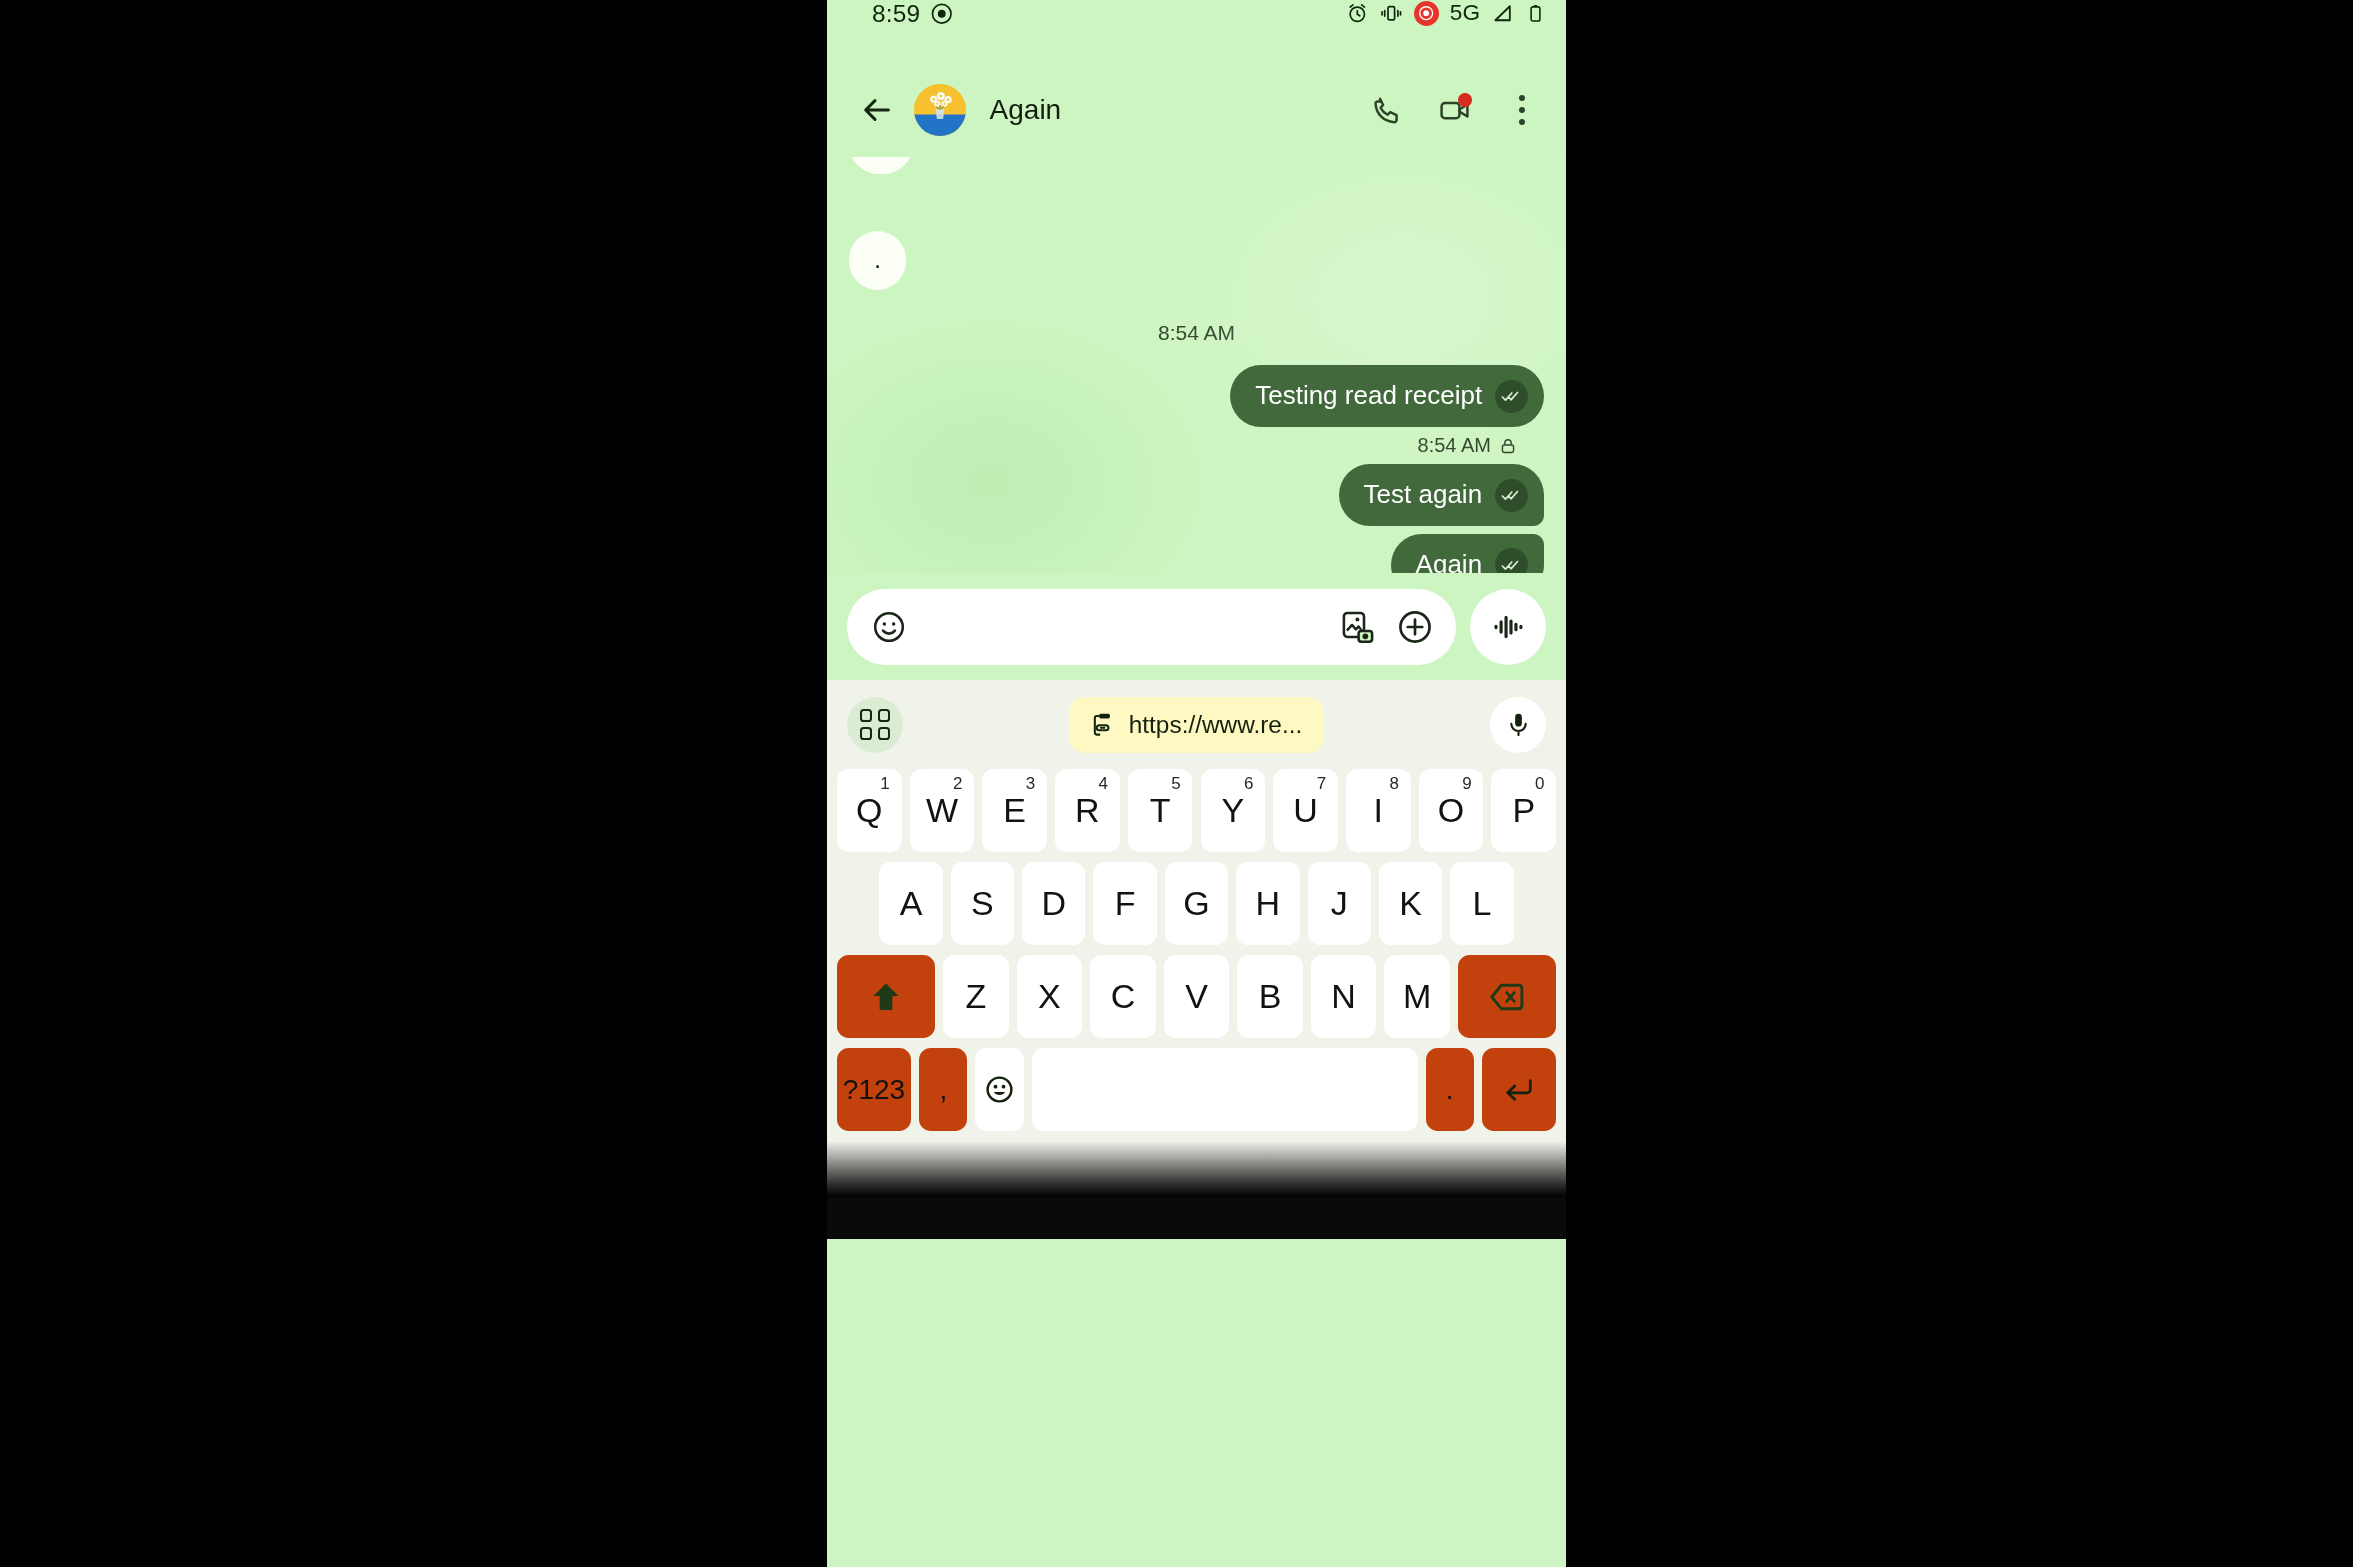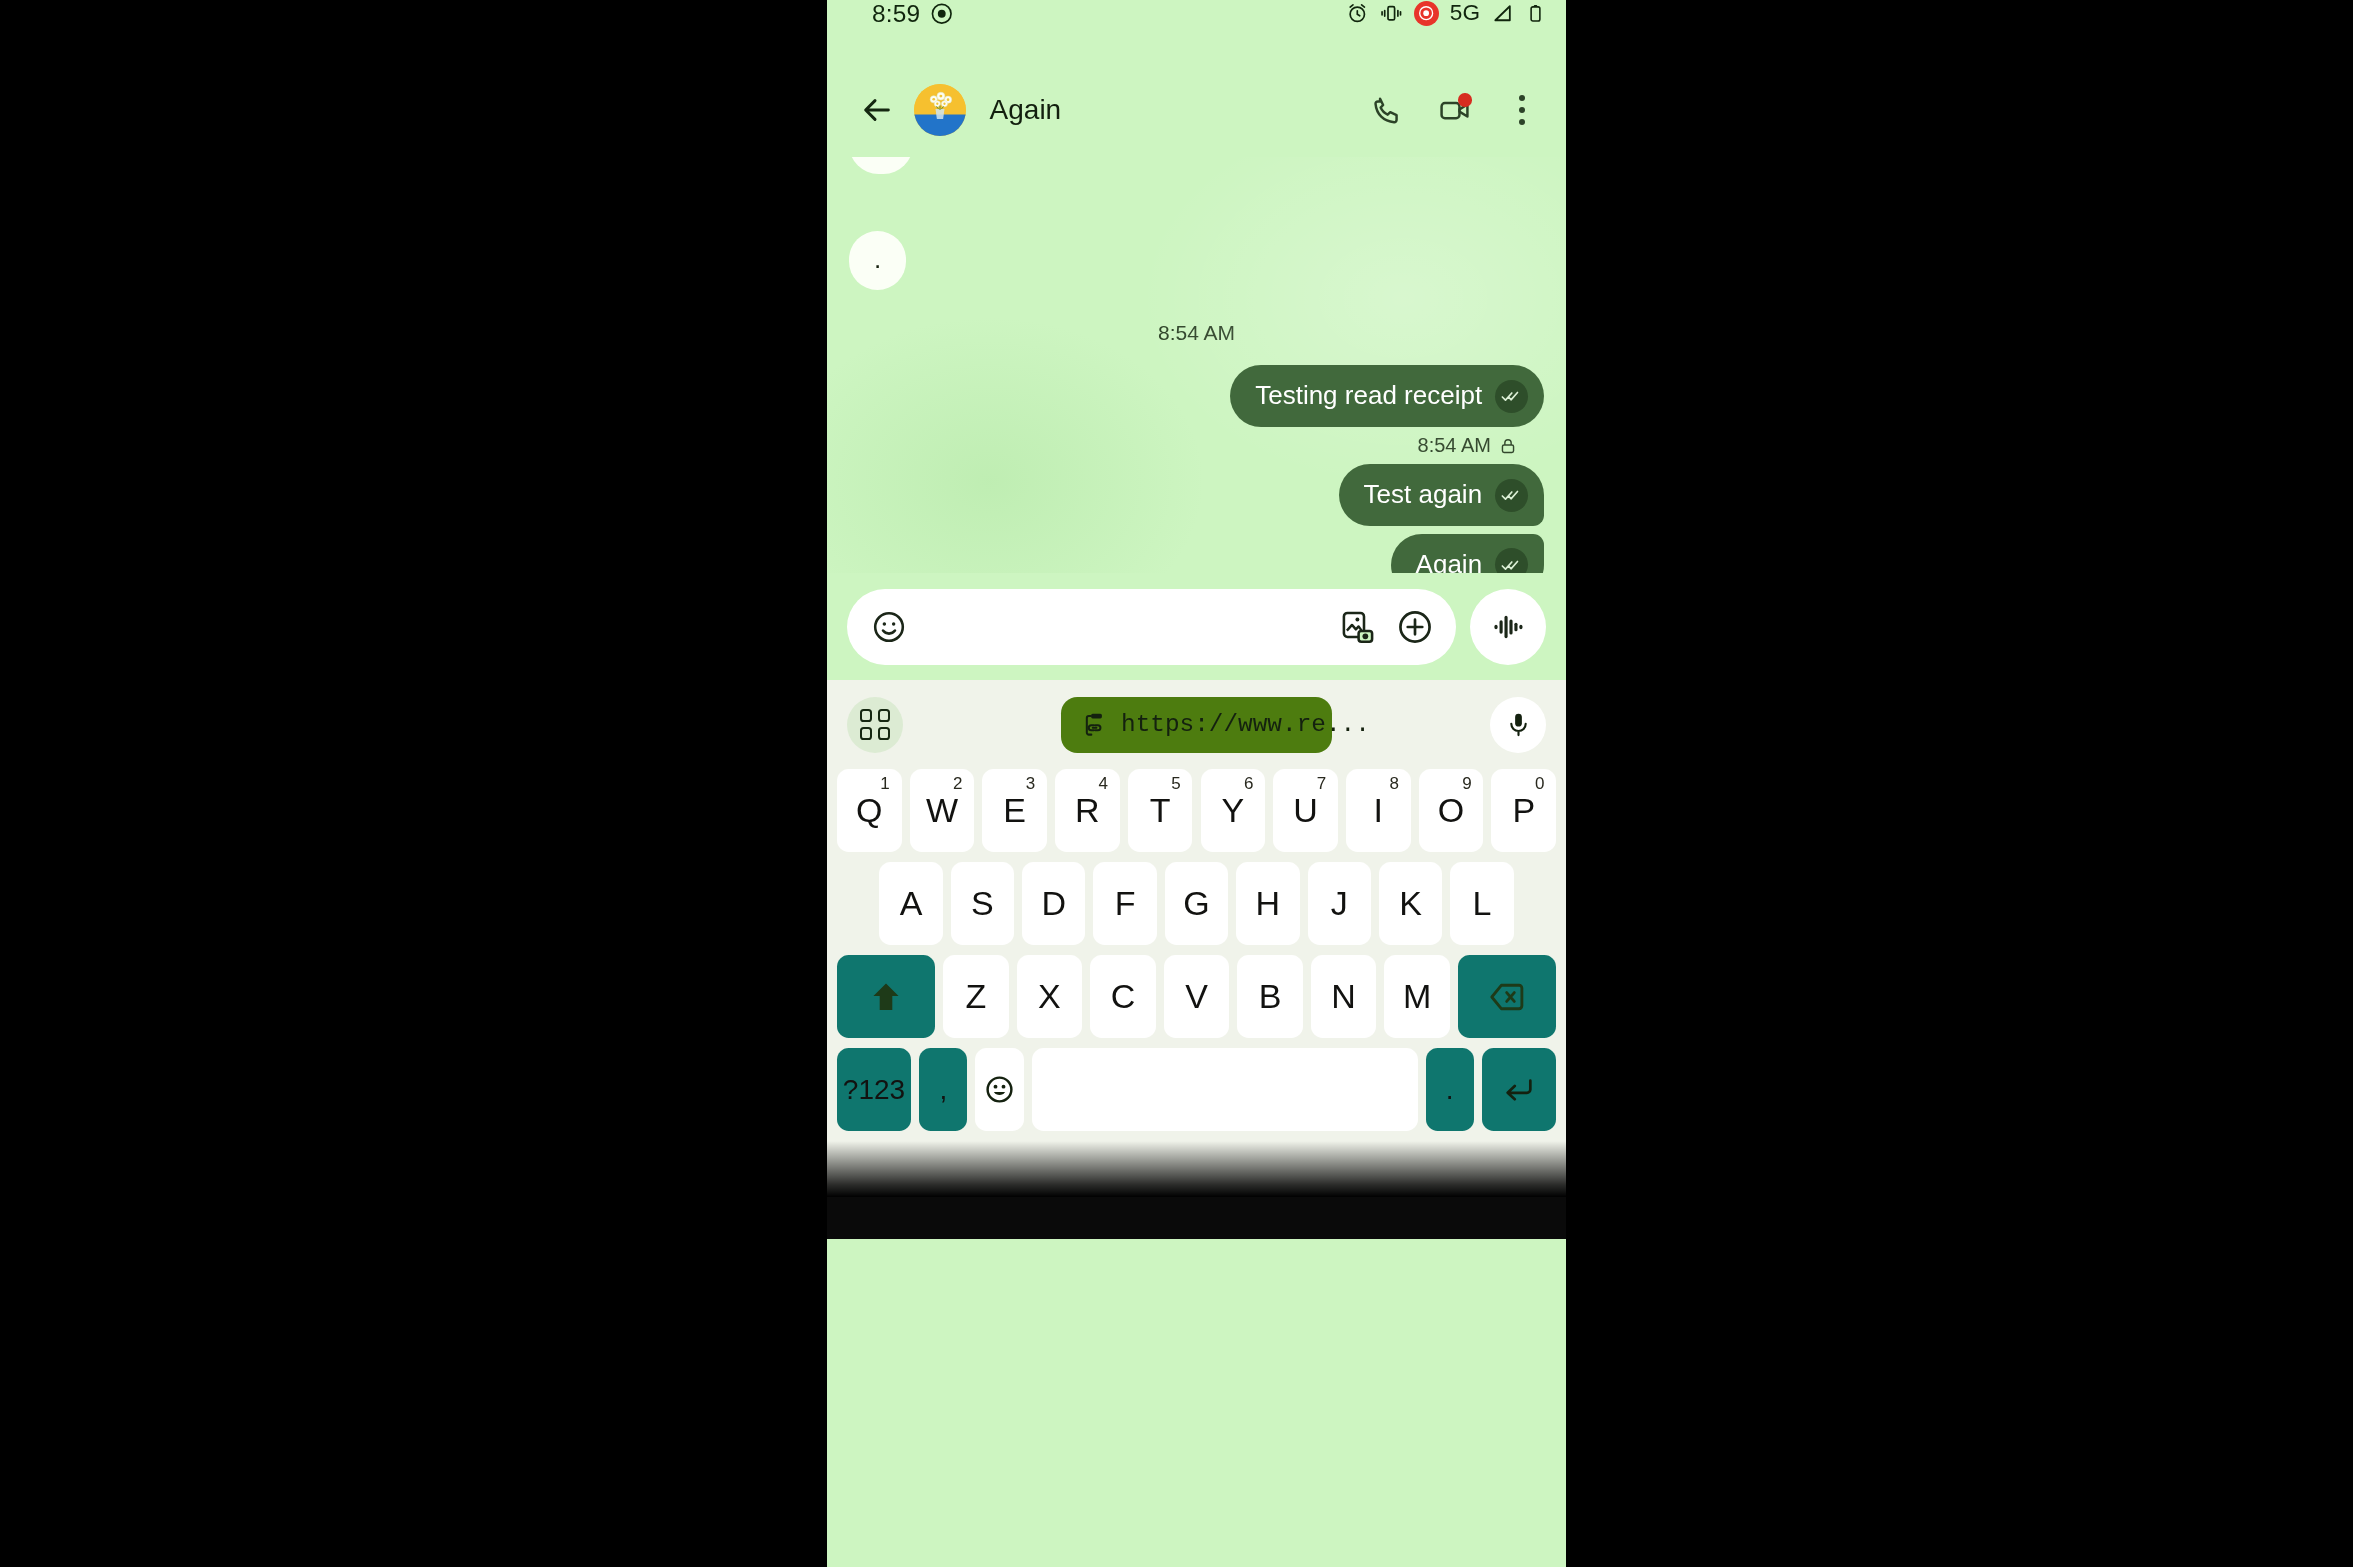--- a/index.html
+++ b/index.html
@@ -149,44 +149,43 @@
     padding: 0 14.5px; gap:12.6px;
   }
   .grid-btn {
     width:56px;height:56px;border-radius:50%;background:#DCEBD3;
     display:flex;align-items:center;justify-content:center;flex:0 0 auto;
   }
   .grid-btn .g { display:grid; grid-template-columns:12.6px 12.6px; gap:5.4px; }
   .grid-btn .g i { width:12.6px;height:12.6px;border:2.7px solid #152711;border-radius:3.6px; display:block;}
   .sugg-chip {
     margin: 0 auto;
-    background:#4d7c0f; border-radius:16.3px;
+    background:#fef9c3; border-radius:16.3px;
     height:56px; display:flex; align-items:center; gap:11px;
     padding: 0 22px; font-size:24.4px; color:#14210F;
     max-width: 271px;
-    font-family: Liberation Mono, monospace;
   }
   .mic-btn {
     width:56px;height:56px;border-radius:50%;background:#FFFFFF;
     display:flex;align-items:center;justify-content:center;flex:0 0 auto;
   }
 
   .krow { display:flex; align-items:stretch; justify-content:center; gap:8.1px; padding: 0 4.5px 10px 4.5px; }
   .key {
     background:#FFFFFF; border-radius:11.7px;
     flex:1 1 0; height:83px;
     display:flex; align-items:center; justify-content:center;
     position:relative;
     font-size:34px; color:#121210; font-weight:400;
   }
   .key sup {
     position:absolute; top:5.4px; right:11.7px;
     font-size:17px; color:#29291F; font-weight:400;
   }
-  .key.fn { background:#0f766e; }
+  .key.fn { background:#c2410c; }
   .key.wide { flex: 1.5 1 0; }
   .key.space { flex: 5.2 1 0; background:#FFFFFF; }
   .krow.r2 { padding: 0 47px 10px 47px; }
   .krow.r4 .key { font-size:28px; }
 
   .kb-fade {
     position:absolute; left:0; right:0; bottom:0; height:56px;
     background: linear-gradient(to bottom, rgba(0,0,0,0) 0%, rgba(0,0,0,.82) 78%, #000 100%);
     pointer-events:none;
   }

